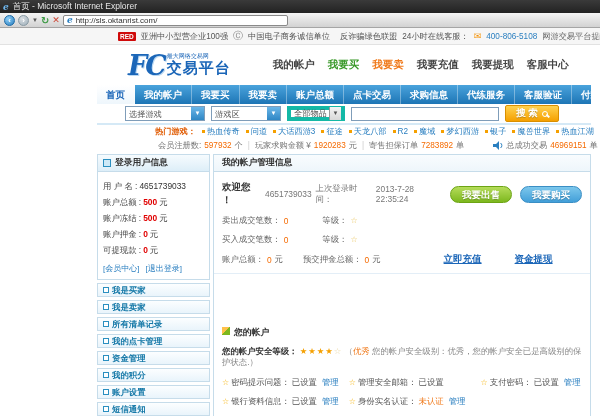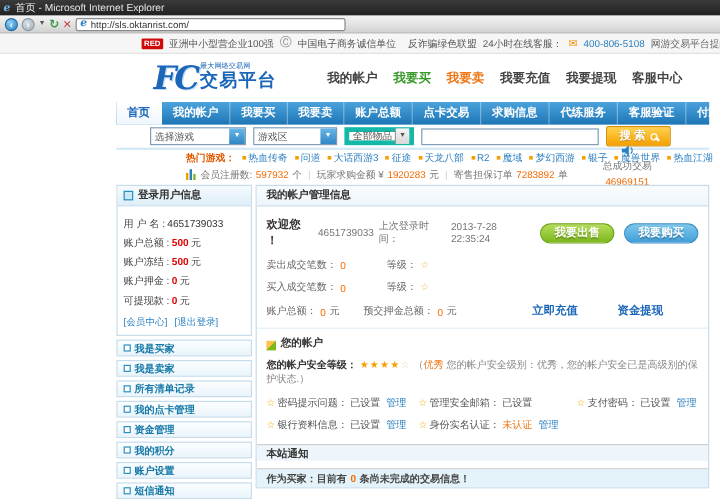--- a/index.html
+++ b/index.html
@@ -75,21 +75,21 @@
   .hotrow { height:13px; display:flex; align-items:center; gap:6px; padding-left:52px; font-size:8.2px; white-space:nowrap; }
   .hot-icon { width:12px; height:8px; background:linear-gradient(#ffb64f,#f08a00); border-radius:1px; }
   .hot-label { color:#e05a00; font-weight:bold; }
   .hgame { color:#2a7fc0; cursor:pointer; display:inline-flex; align-items:center; gap:2px; }
   .hgame i { width:3px; height:3px; background:#f5a000; display:inline-block; }
 
   .statsrow { height:14px; display:flex; align-items:center; font-size:8.2px; color:#777;
     padding-left:58px; gap:3px; white-space:nowrap; }
   .num { color:#f56a00; }
   .sep { color:#ccc; margin:0 2px; }
-  .grp2 { margin-left:26px; display:flex; align-items:center; gap:3px;flex-direction:column; }
+  .grp2 { margin-left:26px; display:flex; align-items:center; gap:3px; }
 
   
   .content { display:flex; gap:3px; margin-top:2px; align-items:flex-start; }
   .sidebar { width:113px; flex:none; }
   .user-box { border:1px solid #c6dcea; }
   .ubox-header { height:17px; background:linear-gradient(#f6fbfe,#ddeef8); border-bottom:1px solid #c6dcea;
     display:flex; align-items:center; gap:4px; padding-left:5px; font-size:8.8px; font-weight:bold; color:#333; }
   .uicon { width:8px; height:8px; border:1px solid #2a8fc0; background:#cde9f7; }
   .ubody { padding:4px 5px 3px; font-size:8.4px; color:#444; }
   .urow { display:flex; gap:2px; margin:5px 0; align-items:baseline; }
@@ -110,25 +110,25 @@
   .btns { margin-left:auto; display:flex; gap:8px; }
   .btn { height:17px; padding:0 11px; border-radius:9px; color:#fff; font-weight:bold; font-size:9.5px;
     line-height:16px; cursor:pointer; text-shadow:0 1px 1px rgba(0,0,0,.25); white-space:nowrap; }
   .btn-sell { background:linear-gradient(#b5dc5a,#7db81e); border:1px solid #6ca414; }
   .btn-buy  { background:linear-gradient(#7cc7ec,#429fd9); border:1px solid #3a8ec4; }
   .btn-ask  { background:linear-gradient(#ffc14a,#f59b00); border:1px solid #db8a00; }
   .btn-ask b { font-size:8px; margin-right:2px; }
   .wrow { font-size:8.4px; color:#666; margin-top:8px; display:flex; align-items:center; gap:3px; }
   .gap28 { display:inline-block; width:28px; }
   .lvlstar { color:#e8c35a; font-size:8px; }
-  .actlink { color:#1b66b8; font-weight:bold; font-size:9.5px; cursor:pointer; }
+  .actlink { color:#1b66b8; font-weight:bold; text-decoration:underline; font-size:9.5px; cursor:pointer; }
   .ml60 { margin-left:60px; } .ml30 { margin-left:30px; }
 
   .acct { border-top:1px solid #e3eef7; padding:6px 8px 8px; }
-  .acct-header { display:flex; align-items:flex-end; gap:4px; font-size:8.8px; font-weight:bold; color:#333; margin-bottom:7px; }
+  .acct-header { display:flex; align-items:flex-start; gap:4px; font-size:8.8px; font-weight:bold; color:#333; margin-bottom:7px;margin-top:47px; }
   .gicon { width:8px; height:8px; background:linear-gradient(135deg,#ffc14a 50%,#7db81e 50%); }
   .sec-line { font-size:8.4px; color:#888; }
   .sec-label { font-weight:bold; color:#333; }
   .stars { color:#f5a000; letter-spacing:1px; font-size:8.4px; }
   .star-dim { color:#e8d5a0; }
   .good { color:#f07818; }
   .sec-grid { display:grid; grid-template-columns:1.25fr 1.3fr 1fr; row-gap:8px; margin-top:9px; font-size:8.4px; color:#555; }
   .sec-item { display:flex; align-items:center; gap:2px; white-space:nowrap; }
   .sstar { color:#f5b000; font-size:8px; }
   .mlink { color:#2a7fc0; margin-left:3px; cursor:pointer; }

